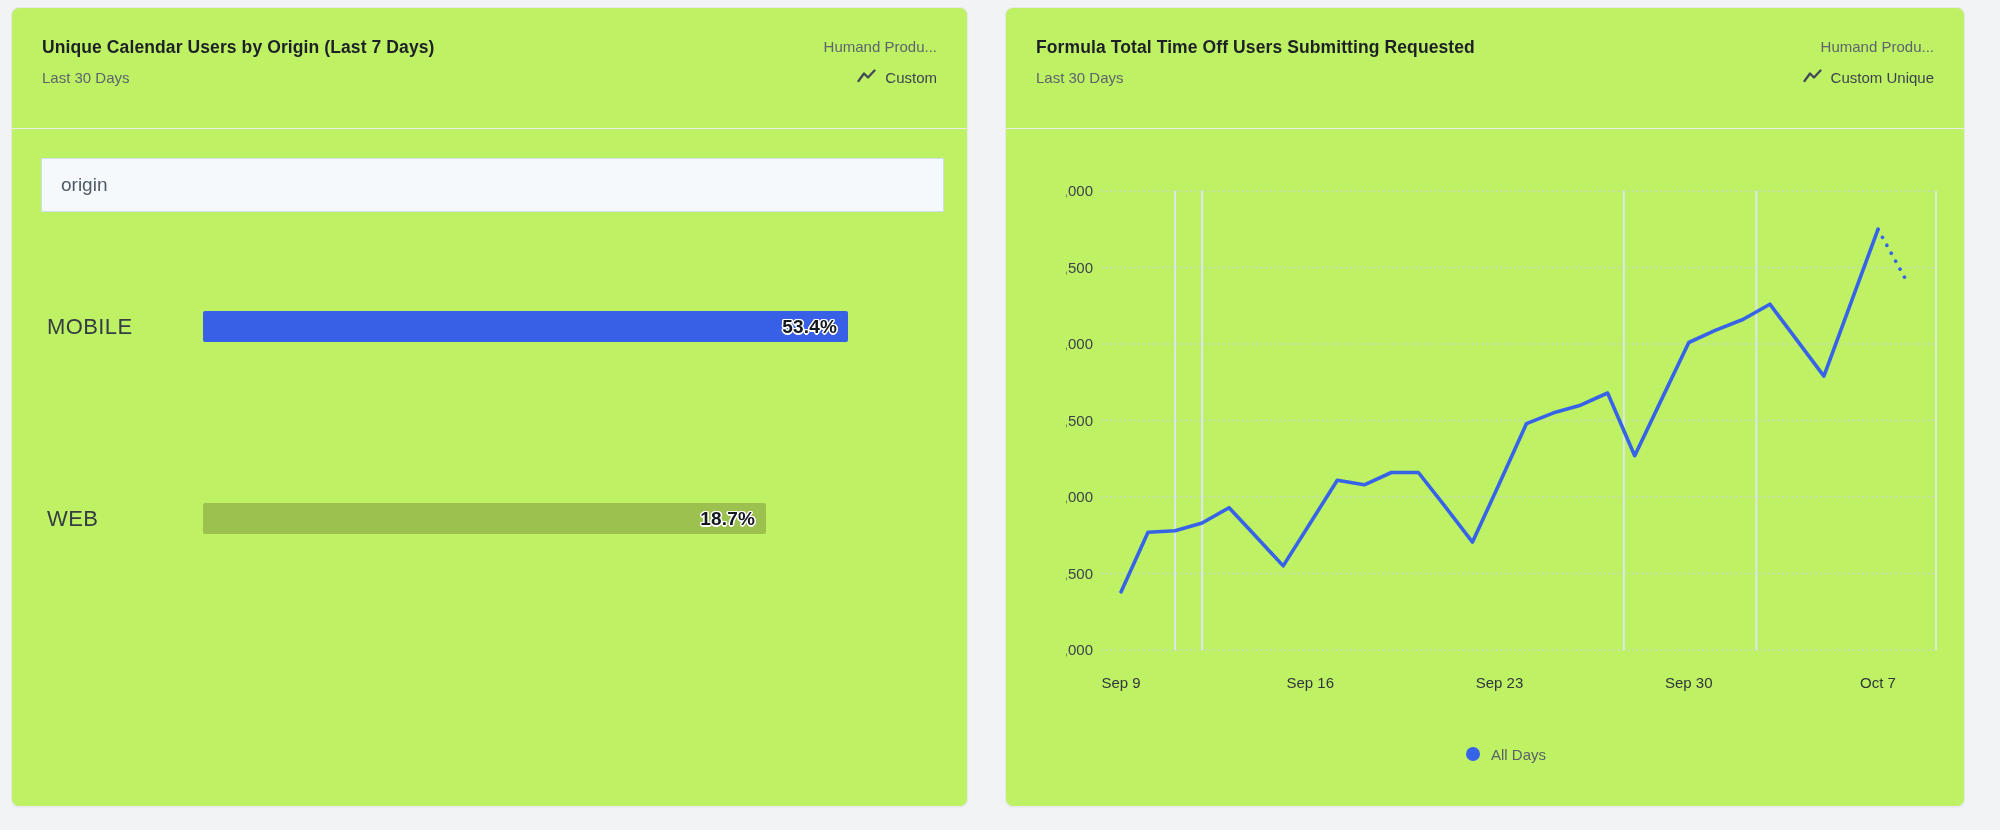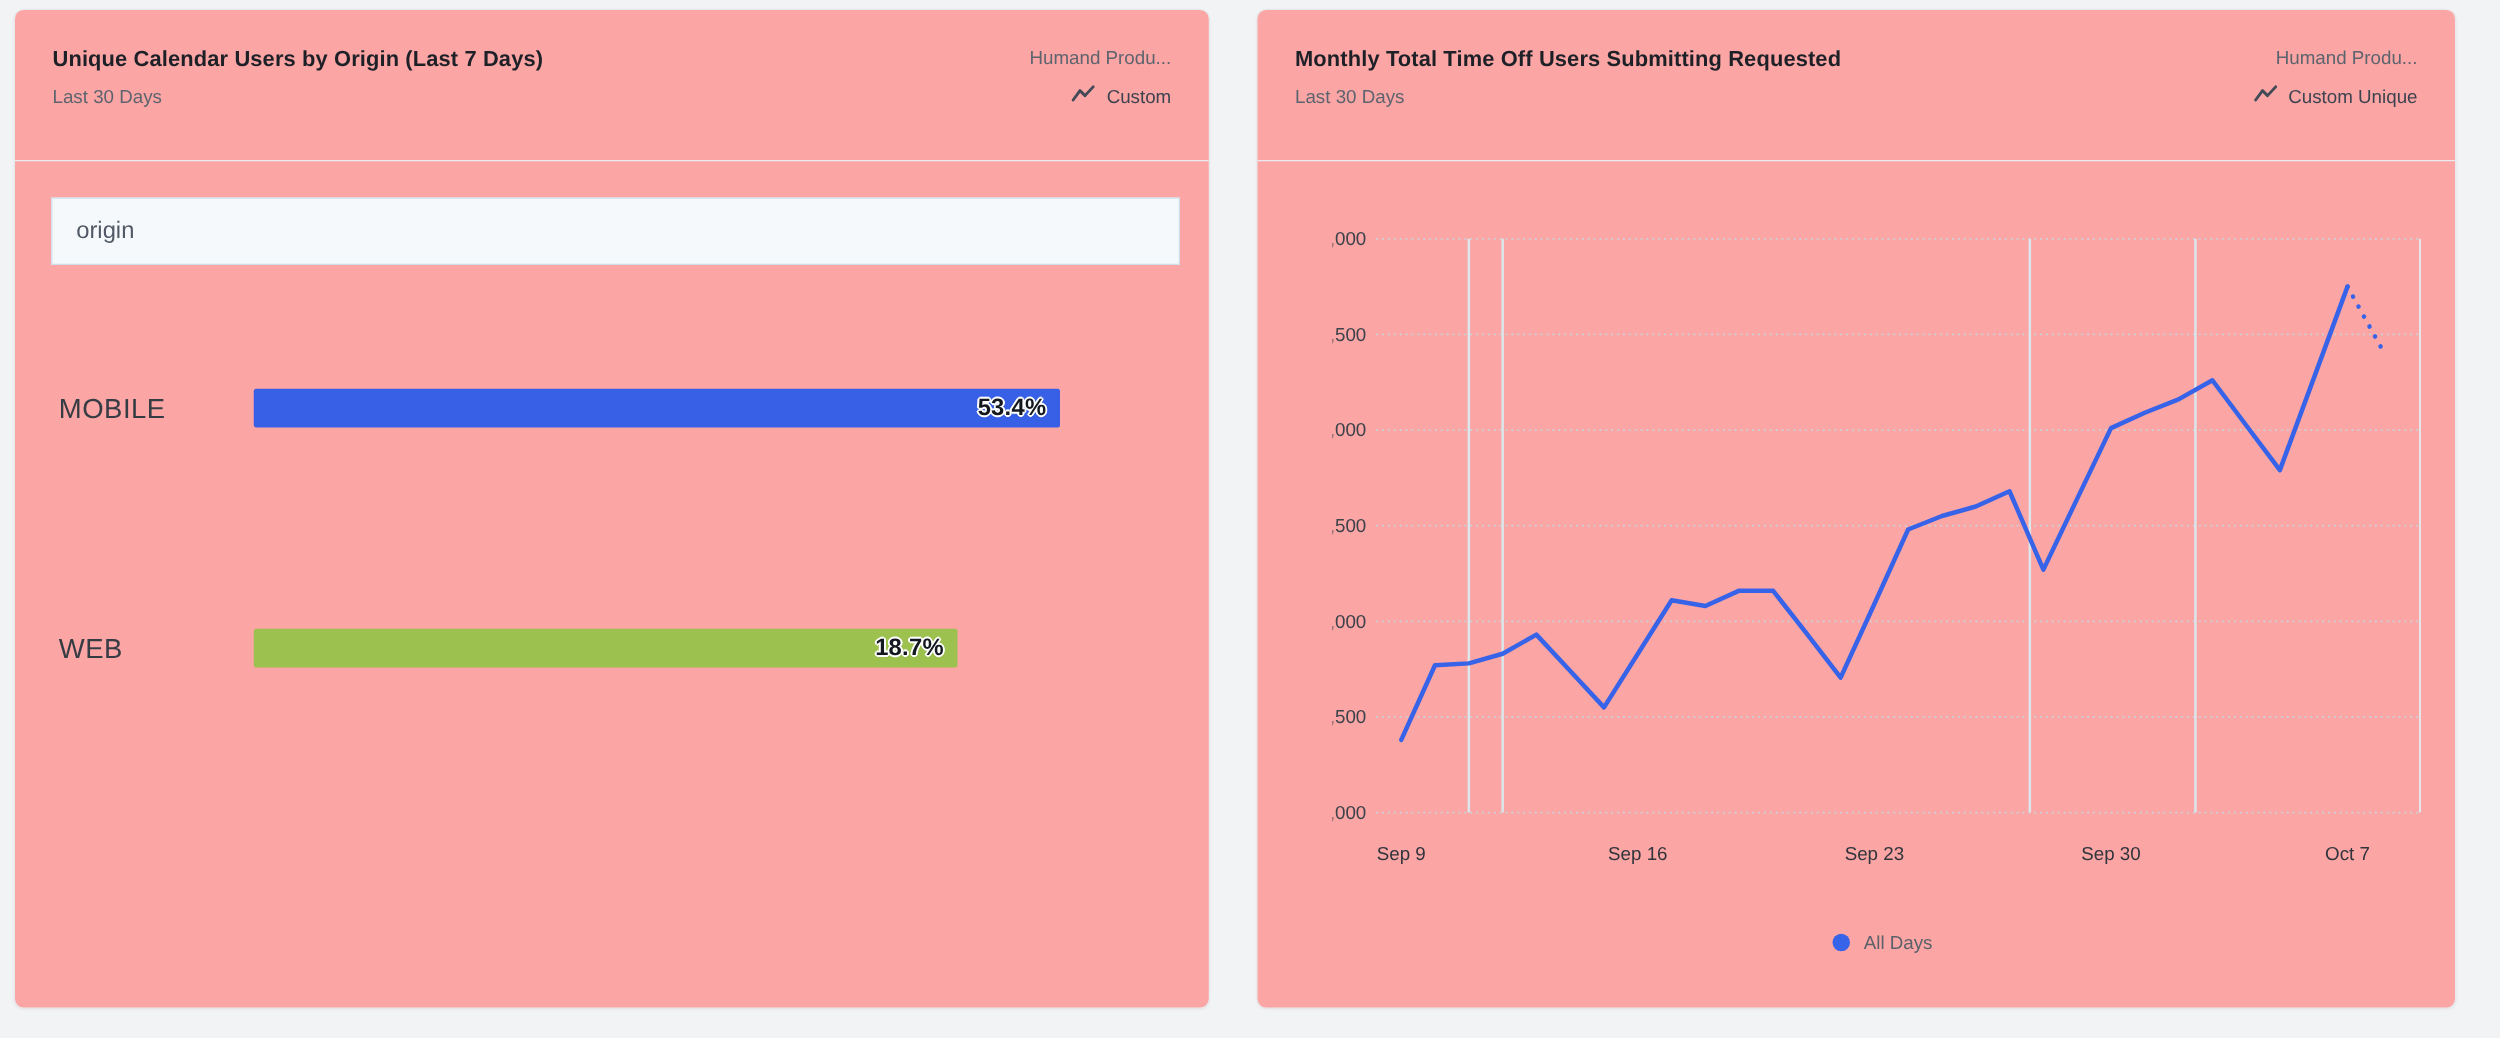--- a/index.html
+++ b/index.html
@@ -6,21 +6,21 @@
   body{
     width:2000px;height:830px;
     background:#f1f3f5;
     font-family:"Liberation Sans",sans-serif;
     position:relative;
     overflow:hidden;
     -webkit-font-smoothing:antialiased;
   }
   .card{
     position:absolute;top:7px;height:800px;
-    background:#fca5a5;
+    background:#bef264;
     border:1px solid #e7e9ec;
     border-radius:8px;
     box-shadow:0 1px 2px rgba(20,30,40,.04);
     box-sizing:border-box;
   }
   #card-left{left:11px;width:957px;}
   #card-right{left:1005px;width:960px;}
 
   .card-header{
     position:absolute;left:0;right:0;top:0;height:121px;
@@ -122,21 +122,21 @@
         <div class="bar" style="top: 495px; height: 31px; width: 563px; background: rgb(156, 193, 78);">
           <span class="bar-value">18.7%</span>
         </div>
       </div>
     </div>
 </section>
 
 <section class="card" id="card-right">
   <header class="card-header">
     <div>
-      <h2 class="card-title">Monthly Total Time Off Users Submitting Requested</h2>
+      <h2 class="card-title">Formula Total Time Off Users Submitting Requested</h2>
       <div class="card-subtitle">Last 30 Days</div>
     </div>
     <div class="header-right">
       <div class="card-source">Humand Produ...</div>
       <div class="metric-row">
         <span class="trend-icon">
           <svg width="20" height="14" viewBox="0 0 20 14">
               <polyline points="1.5,12 7,4.5 11,8.5 17.5,1.5" fill="none" stroke="#434a57" stroke-width="2.3" stroke-linecap="round" stroke-linejoin="round"></polyline>
             </svg>
         </span>

